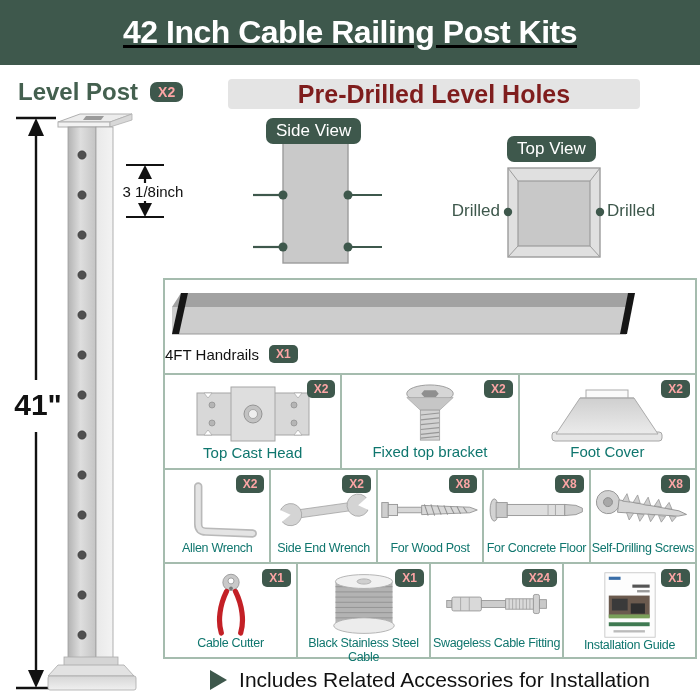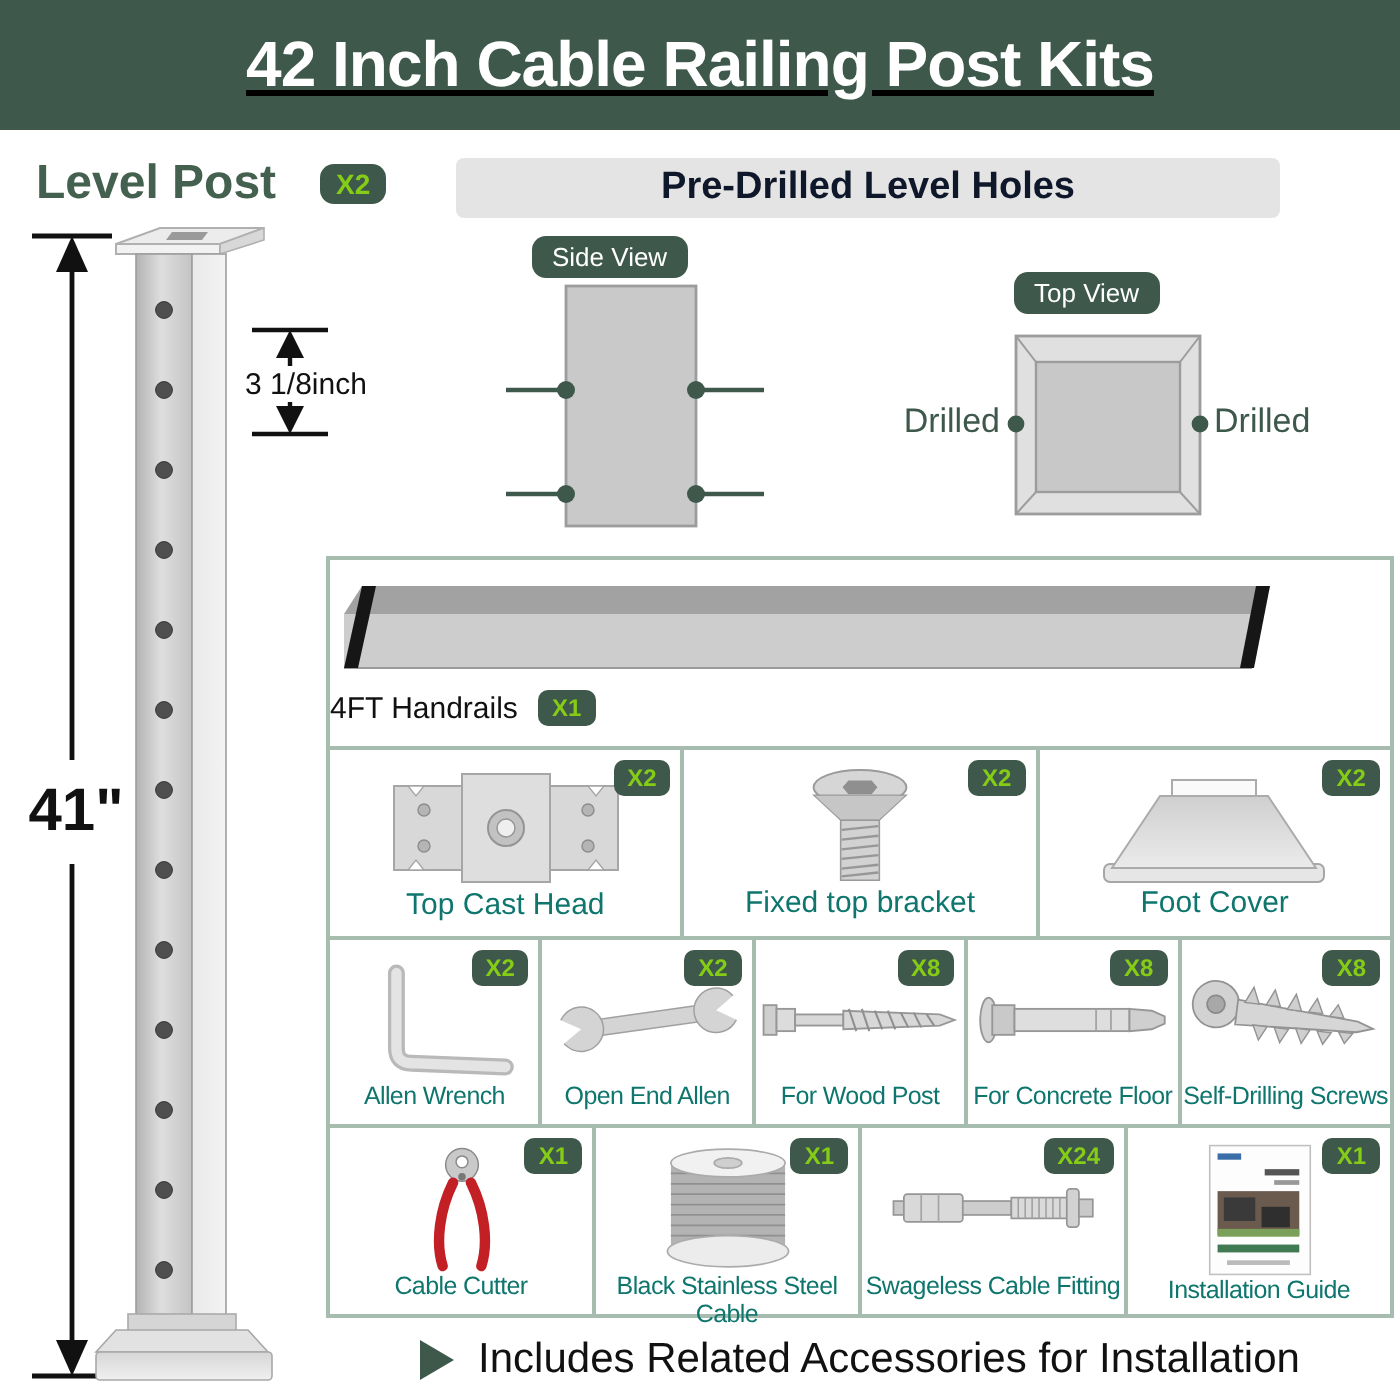--- a/index.html
+++ b/index.html
@@ -6,33 +6,33 @@
   html,body { width:700px; height:700px; background:#fff; overflow:hidden;
               font-family:"Liberation Sans", sans-serif; }
   #app { position:relative; width:700px; height:700px; background:#fff; }
 
   
   .banner { position:absolute; left:0; top:0; width:700px; height:65px;
             background:#3e584c; display:flex; align-items:center; justify-content:center;text-decoration:underline; }
   .banner h1 { color:#fff; font-size:32px; font-weight:bold; letter-spacing:-0.5px; }
 
   
-  .level-heading { position:absolute; left:18px; top:78px; display:flex; align-items:center; gap:22px; }
+  .level-heading { position:absolute; left:18px; top:78px; display:flex; align-items:center; gap:12px; }
   .level-heading .lh-text { color:#44604f; font-size:24px; font-weight:bold; }
-  .badge { background:#3e584c; color:#84cc16; font-size:12px; font-weight:bold;
+  .badge { background:#3e584c; color:#fca5a5; font-size:12px; font-weight:bold;
            padding:2px 7px; border-radius:5px; line-height:14px; display:inline-block; }
   .level-heading .badge { font-size:14px; padding:3px 8px; border-radius:7px; }
 
   .predrilled-bar { position:absolute; left:228px; top:79px; width:412px; height:30px;
                     background:#e4e4e4; border-radius:4px; display:flex; align-items:center;
                     justify-content:center; }
-  .predrilled-bar span { font-size:19px; font-weight:bold; color:#0f172a; }
+  .predrilled-bar span { font-size:25px; font-weight:bold; color:#7f1d1d; }
 
   
-  .pill { position:absolute; background:#3e584c; color:#fff; font-size:13px;
+  .pill { position:absolute; background:#3e584c; color:#fff; font-size:17px;
           padding:3px 10px; border-radius:7px; white-space:nowrap; }
   .side-view-pill { left:266px; top:118px; }
   .top-view-pill  { left:507px; top:136px; }
   .drilled { position:absolute; color:#3e584c; font-size:17px; top:201px; }
   .drilled-left  { left:438px; width:62px; text-align:right; }
   .drilled-right { left:607px; }
 
   svg { display:block; }
   .abs { position:absolute; }
 
@@ -282,21 +282,21 @@
           <svg width="100" height="58" viewBox="0 0 135 58">
             <g transform="rotate(-8 67 29)">
               <polygon points="24,24 112,24 112,35 24,35" fill="#d4d4d4" stroke="#a0a0a0"></polygon>
               <circle cx="22" cy="29" r="15" fill="#d4d4d4" stroke="#a0a0a0"></circle>
               <polygon points="22,29 1,16 1,42" fill="#fff"></polygon>
               <circle cx="114" cy="29" r="15" fill="#d4d4d4" stroke="#a0a0a0"></circle>
               <polygon points="114,29 134,16 134,42" fill="#fff"></polygon>
             </g>
           </svg>
         </div>
-        <div class="cell-label">Open End Allen</div>
+        <div class="cell-label">Side End Wrench</div>
       </div>
 
       <div class="cell">
         <span class="badge">X8</span>
         <div class="icon-wrap">
           <svg width="102" height="40" viewBox="0 0 110 34">
             <rect x="3" y="9" width="7" height="16" fill="#cfcfcf" stroke="#979797"></rect>
             <rect x="10" y="11" width="10" height="12" fill="#dcdcdc" stroke="#979797"></rect>
             <rect x="20" y="14" width="26" height="6" fill="#d8d8d8" stroke="#979797"></rect>
             <polygon points="46,12 98,14 106,17 98,20 46,22" fill="#d8d8d8" stroke="#979797"></polygon>

